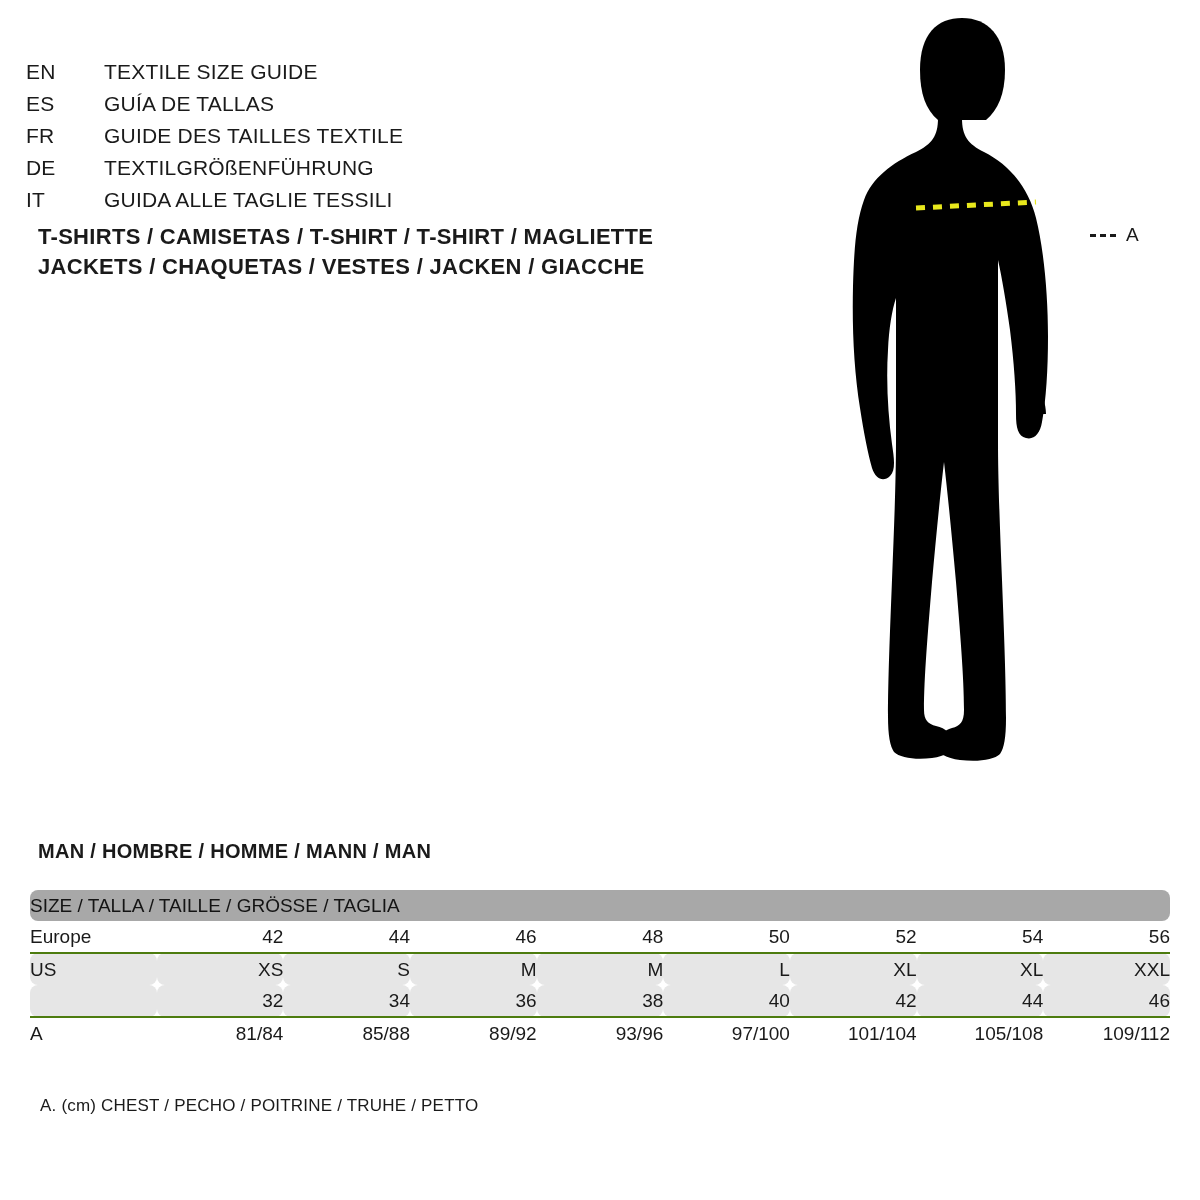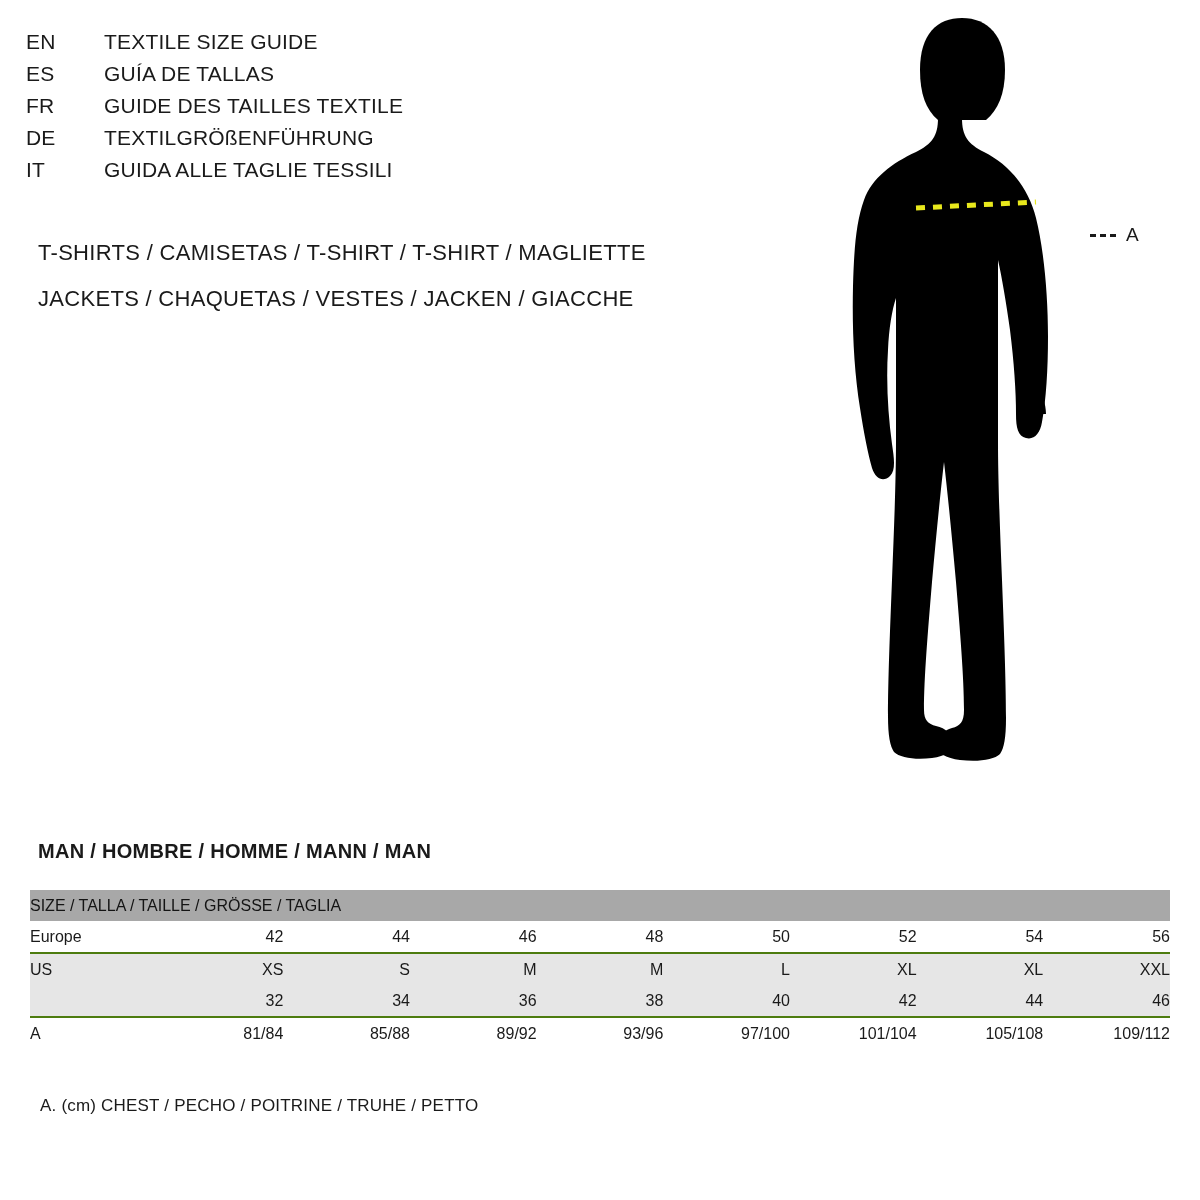--- a/index.html
+++ b/index.html
@@ -30,35 +30,35 @@
     font-size: 21px;
     letter-spacing: 0.2px;
   }
   .lang-code {
     width: 78px;
     flex: 0 0 78px;
     font-size: 21px;
   }
   .lang-text {
     font-size: 21px;
+    margin-top: 30px;
   }
 
   .garment-lines {
     position: absolute;
     left: 38px;
     top: 222px;
     width: 760px;
   }
   .garment-line {
     font-size: 22px;
-    font-weight: normal;
+    font-weight: bold;
     letter-spacing: 0.3px;
     line-height: 30px;
     white-space: nowrap;
-    margin-top: 16px;
   }
 
   
   .figure-area {
     position: absolute;
     left: 820px;
     top: 10px;
     width: 360px;
     height: 790px;
   }
@@ -102,24 +102,25 @@
     left: 30px;
     top: 890px;
     width: 1140px;
   }
   table.size-table {
     border-collapse: collapse;
     width: 1140px;
     table-layout: fixed;
   }
   table.size-table td {
-    font-size: 16px;
+    font-size: 19px;
     padding: 0;
     height: 31px;
     vertical-align: middle;
+    border-radius: 8px;
   }
   .hdr-row td {
     background: #a8a8a8;
     color: #141414;
     font-size: 17px;
     padding-left: 12px;
     height: 30px;
   }
   .row-label {
     padding-left: 12px;

